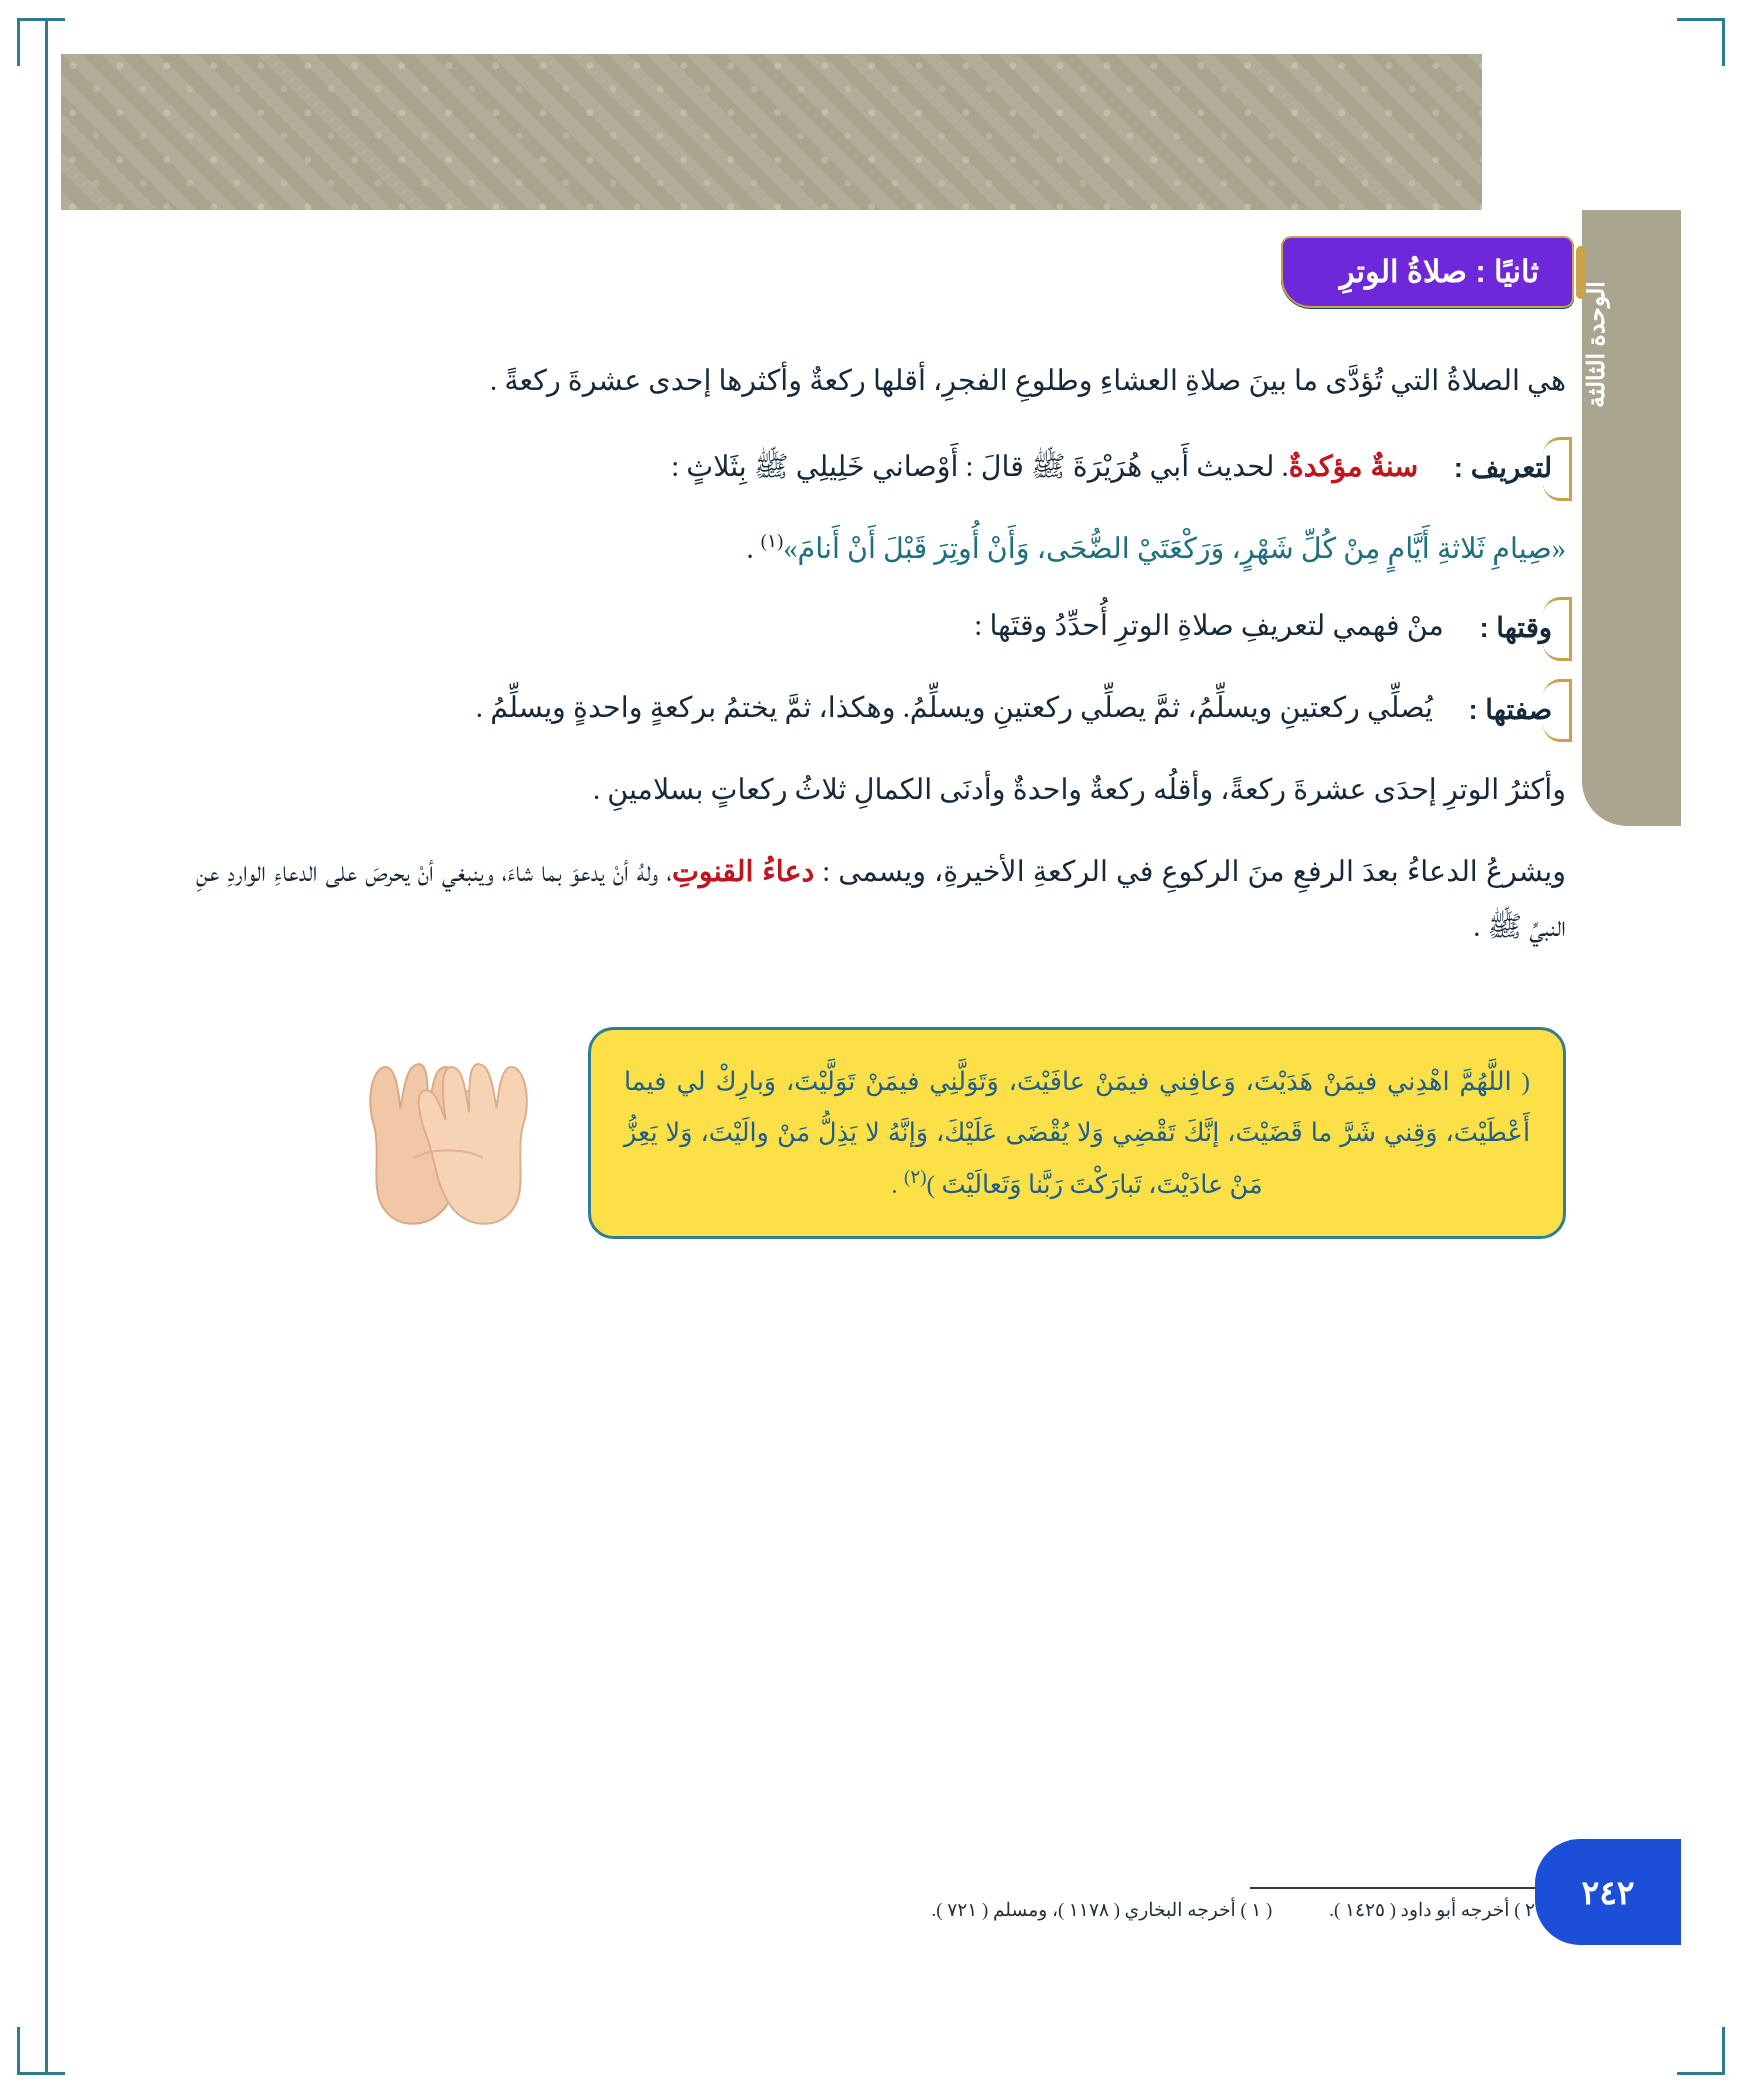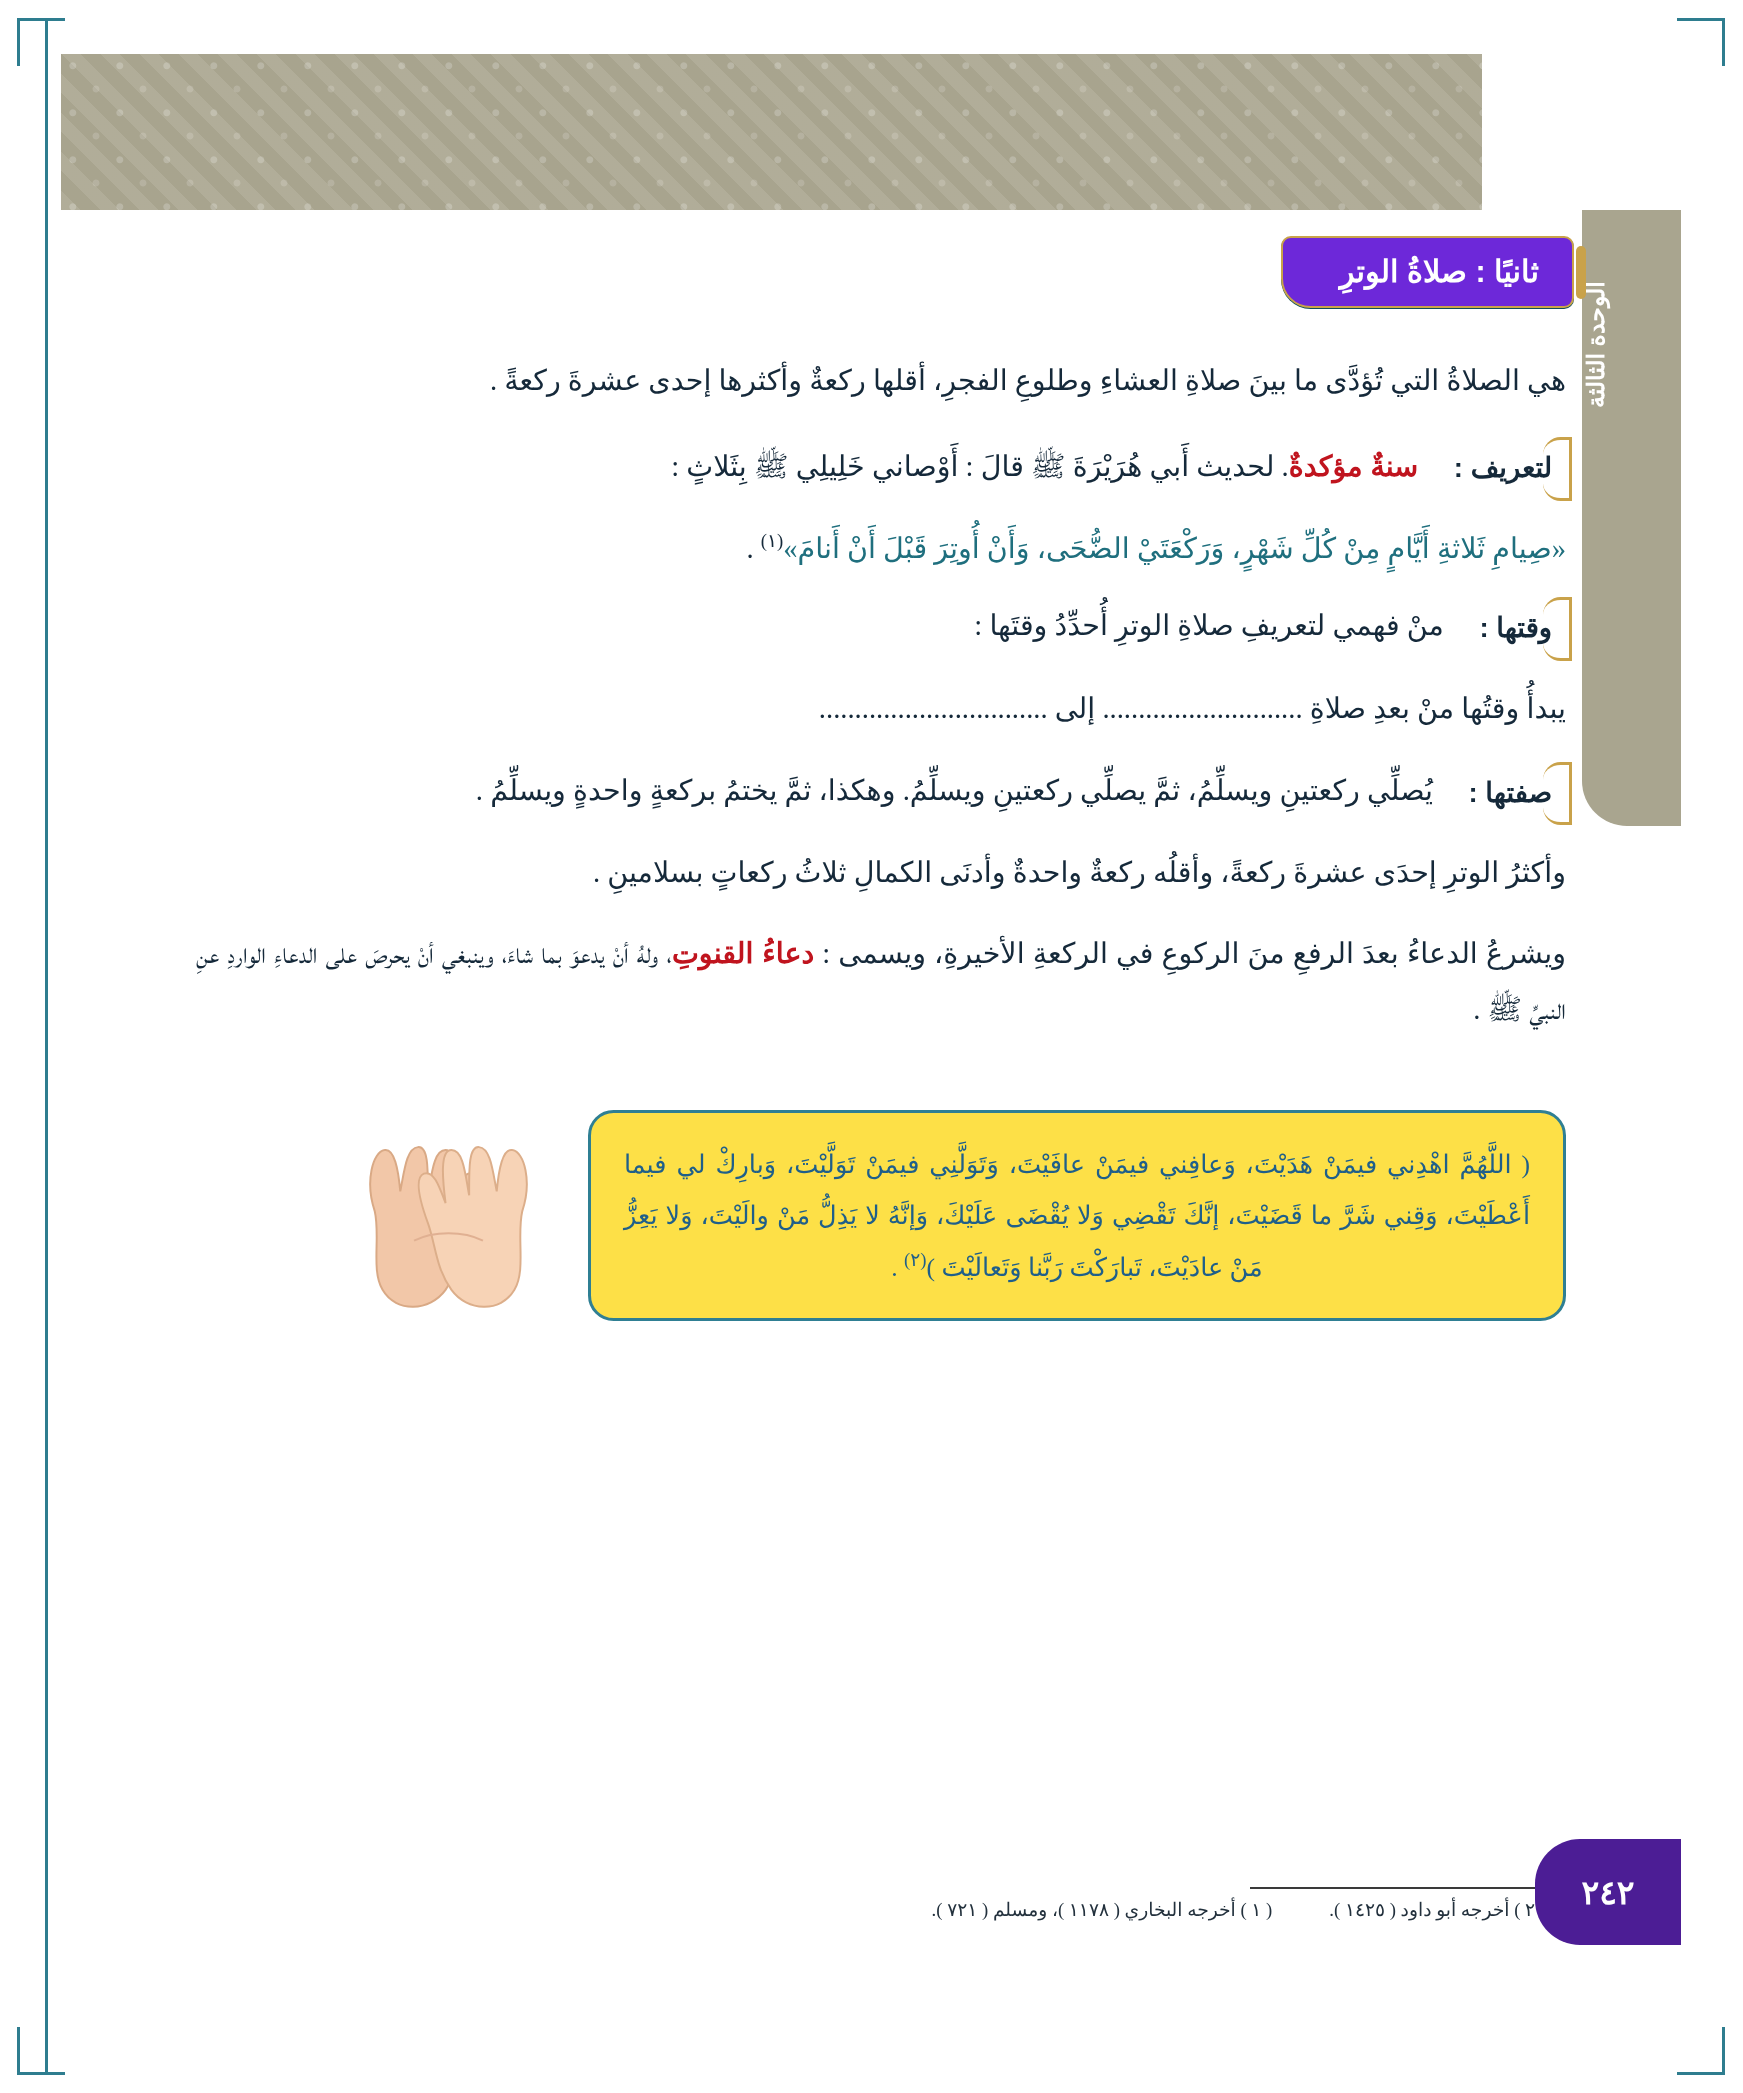--- a/index.html
+++ b/index.html
@@ -232,21 +232,21 @@
   }
   .footnotes .fn-row { display: flex; gap: 57px; }
 
   
   .page-num {
     position: absolute;
     right: 62px;
     bottom: 148px;
     width: 146px;
     height: 106px;
-    background: #4c1d95;
+    background: #1d4ed8;
     border-radius: 45px 0 0 45px;
     color: #ffffff;
     font-family: "Liberation Sans", sans-serif;
     font-weight: bold;
     font-size: 33px;
     display: flex;
     align-items: center;
     justify-content: center;
   }
 
@@ -301,21 +301,20 @@
     <div class="labeled">
       <span class="tag">لتعريف :</span><span class="red">سنةٌ مؤكدةٌ</span><span>. لحديث أَبي هُرَيْرَةَ ﷺ قالَ : أَوْصاني خَلِيلِي ﷺ بِثَلاثٍ :</span>
     </div>
     <div class="labeled">
       <span class="hadith">«صِيامِ ثَلاثةِ أَيَّامٍ مِنْ كُلِّ شَهْرٍ، وَرَكْعَتَيْ الضُّحَى، وَأَنْ أُوتِرَ قَبْلَ أَنْ أَنامَ»</span><span class="sup">(١)</span><span> .</span>
     </div>
 
     <div class="labeled">
       <span class="tag">وقتها :</span><span>منْ فهمي لتعريفِ صلاةِ الوترِ أُحدِّدُ وقتَها :</span>
     </div>
-    <div class="dots-line">يبدأُ وقتُها منْ بعدِ صلاةِ ............................ إلى ................................</div>
 
     <div class="labeled">
       <span class="tag">صفتها :</span><span>يُصلِّي ركعتينِ ويسلِّمُ، ثمَّ يصلِّي ركعتينِ ويسلِّمُ. وهكذا، ثمَّ يختمُ بركعةٍ واحدةٍ  ويسلِّمُ .</span>
     </div>
 
     <p class="body">وأكثرُ الوترِ إحدَى عشرةَ ركعةً، وأقلُه ركعةٌ واحدةٌ وأدنَى الكمالِ ثلاثُ ركعاتٍ بسلامينِ .</p>
 
     <p class="body"><span>ويشرعُ الدعاءُ بعدَ الرفعِ منَ الركوعِ في الركعةِ الأخيرةِ، ويسمى : </span><span class="red">دعاءُ القنوتِ</span><span>، ولهُ أنْ يدعوَ بما شاءَ، وينبغي أنْ يحرصَ على الدعاءِ الواردِ عنِ النبيِّ ﷺ .</span></p>
 
     <div class="dua-area">

